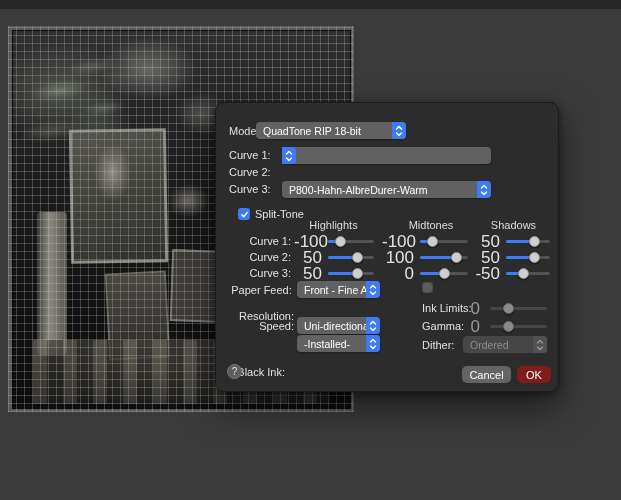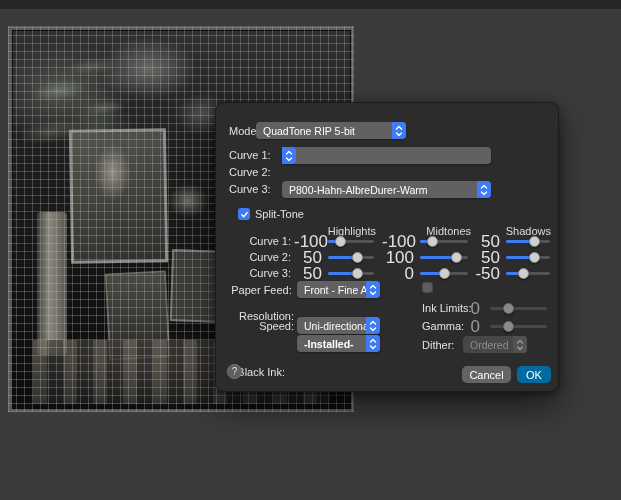--- a/index.html
+++ b/index.html
@@ -48,21 +48,21 @@
 
   
   .dialog{position:absolute;left:215px;top:102px;width:342px;height:288px;z-index:10;
     background:#2c2c2c;border:1px solid #1b1b1b;border-radius:9px;
     box-shadow:0 14px 34px rgba(0,0,0,.55), 0 2px 8px rgba(0,0,0,.4);color:#e6e6e6;font-size:11px;}
   .dialog *{box-sizing:border-box;}
   .lbl{position:absolute;color:#e2e2e2;font-size:11px;line-height:13px;white-space:nowrap;}
   .lbl.r{text-align:right;}
   .val{position:absolute;color:#e2e2e2;font-size:17px;line-height:13px;text-align:right;}
   .val.dim{color:#9a9a9a;}
-  .hdr{position:absolute;color:#dcdcdc;font-size:11px;text-align:right;margin-top:6px;}
+  .hdr{position:absolute;color:#dcdcdc;font-size:11px;text-align:center;}
 
   .popup{position:absolute;height:17px;display:flex;align-items:center;
     background:#616161;border-radius:4px;box-shadow:0 1px 2px rgba(0,0,0,.35);cursor:default;}
   .popup .txt{flex:1;padding:0 5px 0 7px;font-size:10.5px;color:#fff;white-space:nowrap;overflow:hidden;line-height:16px;}
   .popup .cap{width:14px;height:17px;border-radius:0 4px 4px 0;background:#3e7bf4;
     display:flex;align-items:center;justify-content:center;}
   .popup.disabled{background:#474747;box-shadow:none;}
   .popup.disabled .txt{color:#8d8d8d;}
   .popup.disabled .cap{background:#525252;}
 
@@ -73,21 +73,21 @@
   .slider{position:absolute;height:3px;border-radius:2px;background:#535353;--pct:50%;cursor:default;}
   .slider .fill{position:absolute;left:0;top:0;bottom:0;width:var(--pct);background:#3e7bf4;border-radius:2px;}
   .slider .knob{position:absolute;top:-4px;left:calc(var(--pct) - 5px);width:11px;height:11px;border-radius:50%;
     background:#cfcfcf;border:1px solid #8f8f8f;box-shadow:0 1px 2px rgba(0,0,0,.5);}
   .slider.disabled{background:#474747;}
   .slider.disabled .knob{background:#8a8a8a;border-color:#6a6a6a;}
 
   .btn{position:absolute;height:17px;border-radius:5px;border:none;font-family:"Liberation Sans",sans-serif;
     font-size:11px;color:#fff;display:flex;align-items:center;justify-content:center;cursor:default;}
   .btn.gray{background:#646464;}
-  .btn.blue{background:#0369a1;}
+  .btn.blue{background:#7f1d1d;}
   .help{position:absolute;width:15px;height:15px;border-radius:50%;background:#5e5e5e;border:1px solid #787878;
     color:#e0e0e0;font-size:10px;display:flex;align-items:center;justify-content:center;cursor:default;}
 </style>
 </head>
 <body>
 
 <div class="app">
   <div class="topbar"></div>
 
   <div class="canvas">
@@ -100,21 +100,21 @@
       <div class="ph-frame3"></div>
       <div class="ph-column"></div>
       <div class="ph-clutter"></div>
     </div>
   </div>
 
   <div class="dialog">
 
     <span class="lbl" style="left:13px;top:22px;">Mode:</span>
     <div class="popup" style="left:40px;top:19px;width:150px;">
-      <span class="txt">QuadTone RIP 5-bit</span>
+      <span class="txt">QuadTone RIP 18-bit</span>
       <span class="cap">
         <svg width="8" height="12" viewBox="0 0 8 12">
             <path d="M1.5 4 L4 1.5 L6.5 4" stroke="#fff" stroke-width="1.4" fill="none" stroke-linecap="round" stroke-linejoin="round"></path>
             <path d="M1.5 8 L4 10.5 L6.5 8" stroke="#fff" stroke-width="1.4" fill="none" stroke-linecap="round" stroke-linejoin="round"></path>
           </svg>
       </span>
     </div>
 
     <span class="lbl" style="left:13px;top:46px;">Curve 1:</span>
     <div class="popup" style="left:66px;top:44px;width:209px;">
@@ -214,21 +214,21 @@
     <div class="popup" style="left:81px;top:214px;width:83px;">
       <span class="txt">Uni-directional</span>
       <span class="cap">
         <svg width="8" height="12" viewBox="0 0 8 12">
             <path d="M1.5 4 L4 1.5 L6.5 4" stroke="#fff" stroke-width="1.4" fill="none" stroke-linecap="round" stroke-linejoin="round"></path>
             <path d="M1.5 8 L4 10.5 L6.5 8" stroke="#fff" stroke-width="1.4" fill="none" stroke-linecap="round" stroke-linejoin="round"></path>
           </svg>
       </span>
     </div>
     <span class="lbl r" style="left:4px;top:235px;width:65px;margin-top:28px;">Black Ink:</span>
-    <div class="popup" style="left:81px;top:232px;width:83px;font-weight:bold;">
+    <div class="popup" style="left:81px;top:232px;width:83px;">
       <span class="txt">-Installed-</span>
       <span class="cap">
         <svg width="8" height="12" viewBox="0 0 8 12">
             <path d="M1.5 4 L4 1.5 L6.5 4" stroke="#fff" stroke-width="1.4" fill="none" stroke-linecap="round" stroke-linejoin="round"></path>
             <path d="M1.5 8 L4 10.5 L6.5 8" stroke="#fff" stroke-width="1.4" fill="none" stroke-linecap="round" stroke-linejoin="round"></path>
           </svg>
       </span>
     </div>
 
     <div class="checkbox off" style="left:206px;top:179px;width:11px;height:11px;"></div>
@@ -239,21 +239,21 @@
         <div class="knob"></div>
       </div>
 
     <span class="lbl" style="left:206px;top:217px;">Gamma:</span>
     <span class="val dim" style="left:246px;top:217px;width:18px;">0</span>
     <div class="slider disabled" style="left: 274px; top: 222px; width: 57px; --pct: 32%;">
         <div class="knob"></div>
       </div>
 
     <span class="lbl" style="left:206px;top:236px;">Dither:</span>
-    <div class="popup disabled" style="left:247px;top:233px;width:64px;">
+    <div class="popup disabled" style="left:247px;top:233px;width:84px;">
       <span class="txt">Ordered</span>
       <span class="cap">
         <svg width="8" height="12" viewBox="0 0 8 12">
             <path d="M1.5 4 L4 1.5 L6.5 4" stroke="#9a9a9a" stroke-width="1.4" fill="none" stroke-linecap="round" stroke-linejoin="round"></path>
             <path d="M1.5 8 L4 10.5 L6.5 8" stroke="#9a9a9a" stroke-width="1.4" fill="none" stroke-linecap="round" stroke-linejoin="round"></path>
           </svg>
       </span>
     </div>
 
     <div class="help" style="left:11px;top:261px;">?</div>

